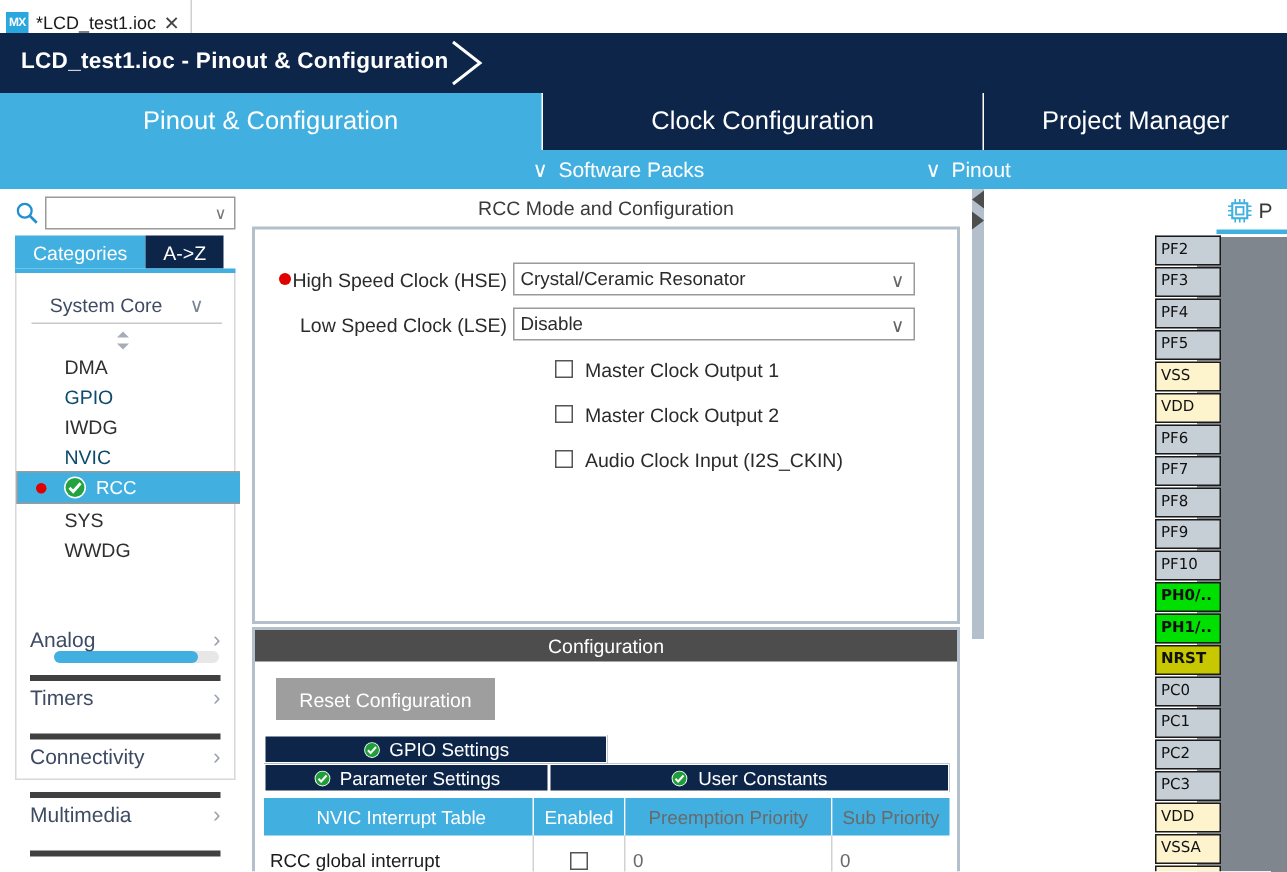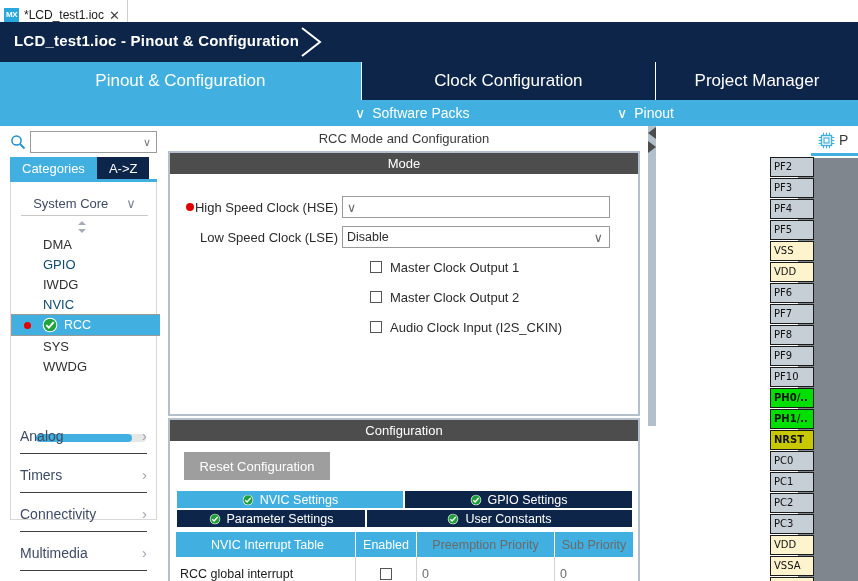--- a/index.html
+++ b/index.html
@@ -131,22 +131,22 @@
   .hscroll {
     position: absolute; left: 25px; top: 252px; width: 110px; height: 8px;
     background: #e7e7e7; border-radius: 4px;
   }
   .hscroll i {
     display: block; width: 96px; height: 8px; background: #41b0e0;
     border-radius: 4px;
   }
   .cat-row {
     position: absolute; left: 20px; width: 127px; height: 36px;
-    display: flex; align-items: center; justify-content: space-between;
-    border-bottom: 1px solid #404040;
+    display: flex; justify-content: space-between;
+    border-bottom: 4px solid #404040;
     font-size: 14px; color: #3e4b63; cursor: pointer;
   }
   .cat-row .arrow { color: #9aa2ae; font-size: 15px; }
 
   
   .splitter {
     position: absolute; left: 645px; top: 126px; width: 14px; height: 455px;
     background: #ffffff;
   }
   .splitter-bar {
@@ -401,27 +401,27 @@
       <span>Multimedia</span>
       <span class="arrow">›</span>
     </div>
   </div>
 
   <div class="center">
 
     <div class="panel-title">RCC Mode and Configuration</div>
 
     <div class="modebox">
-      <div class="section-head">Mode</div>
       <div class="mode-rows">
 
         <div class="mode-row">
           <span class="mrow-dot"></span>
           <span class="mode-label">High Speed Clock (HSE)</span>
           <div class="sel">
+            <span>Crystal/Ceramic Resonator</span>
             <span style="color:#666;">∨</span>
           </div>
         </div>
 
         <div class="mode-row">
           <span class="mode-label">Low Speed Clock (LSE)</span>
           <div class="sel">
             <span>Disable</span>
             <span style="color:#666;">∨</span>
           </div>
@@ -442,28 +442,20 @@
       </div>
     </div>
 
     <div class="confbox">
       <div class="section-head">Configuration</div>
 
       <div class="reset-btn">Reset Configuration</div>
 
       <div class="conf-tabs">
         <div class="conf-tab-row">
-          <div class="ctab w1 active">
-            <svg class="okgreen" viewBox="0 0 16 16">
-              <circle cx="8" cy="8" r="7" fill="#ffffff"></circle>
-              <circle cx="8" cy="8" r="6.2" fill="#1f9e3a"></circle>
-              <polyline points="4.4,8.2 6.8,10.6 11.6,5.3" fill="none" stroke="#ffffff" stroke-width="1.8"></polyline>
-            </svg>
-            <span>NVIC Settings</span>
-          </div>
           <div class="ctab w2 inactive">
             <svg class="okgreen" viewBox="0 0 16 16">
               <circle cx="8" cy="8" r="7" fill="#ffffff"></circle>
               <circle cx="8" cy="8" r="6.2" fill="#1f9e3a"></circle>
               <polyline points="4.4,8.2 6.8,10.6 11.6,5.3" fill="none" stroke="#ffffff" stroke-width="1.8"></polyline>
             </svg>
             <span>GPIO Settings</span>
           </div>
         </div>
         <div class="conf-tab-row">

